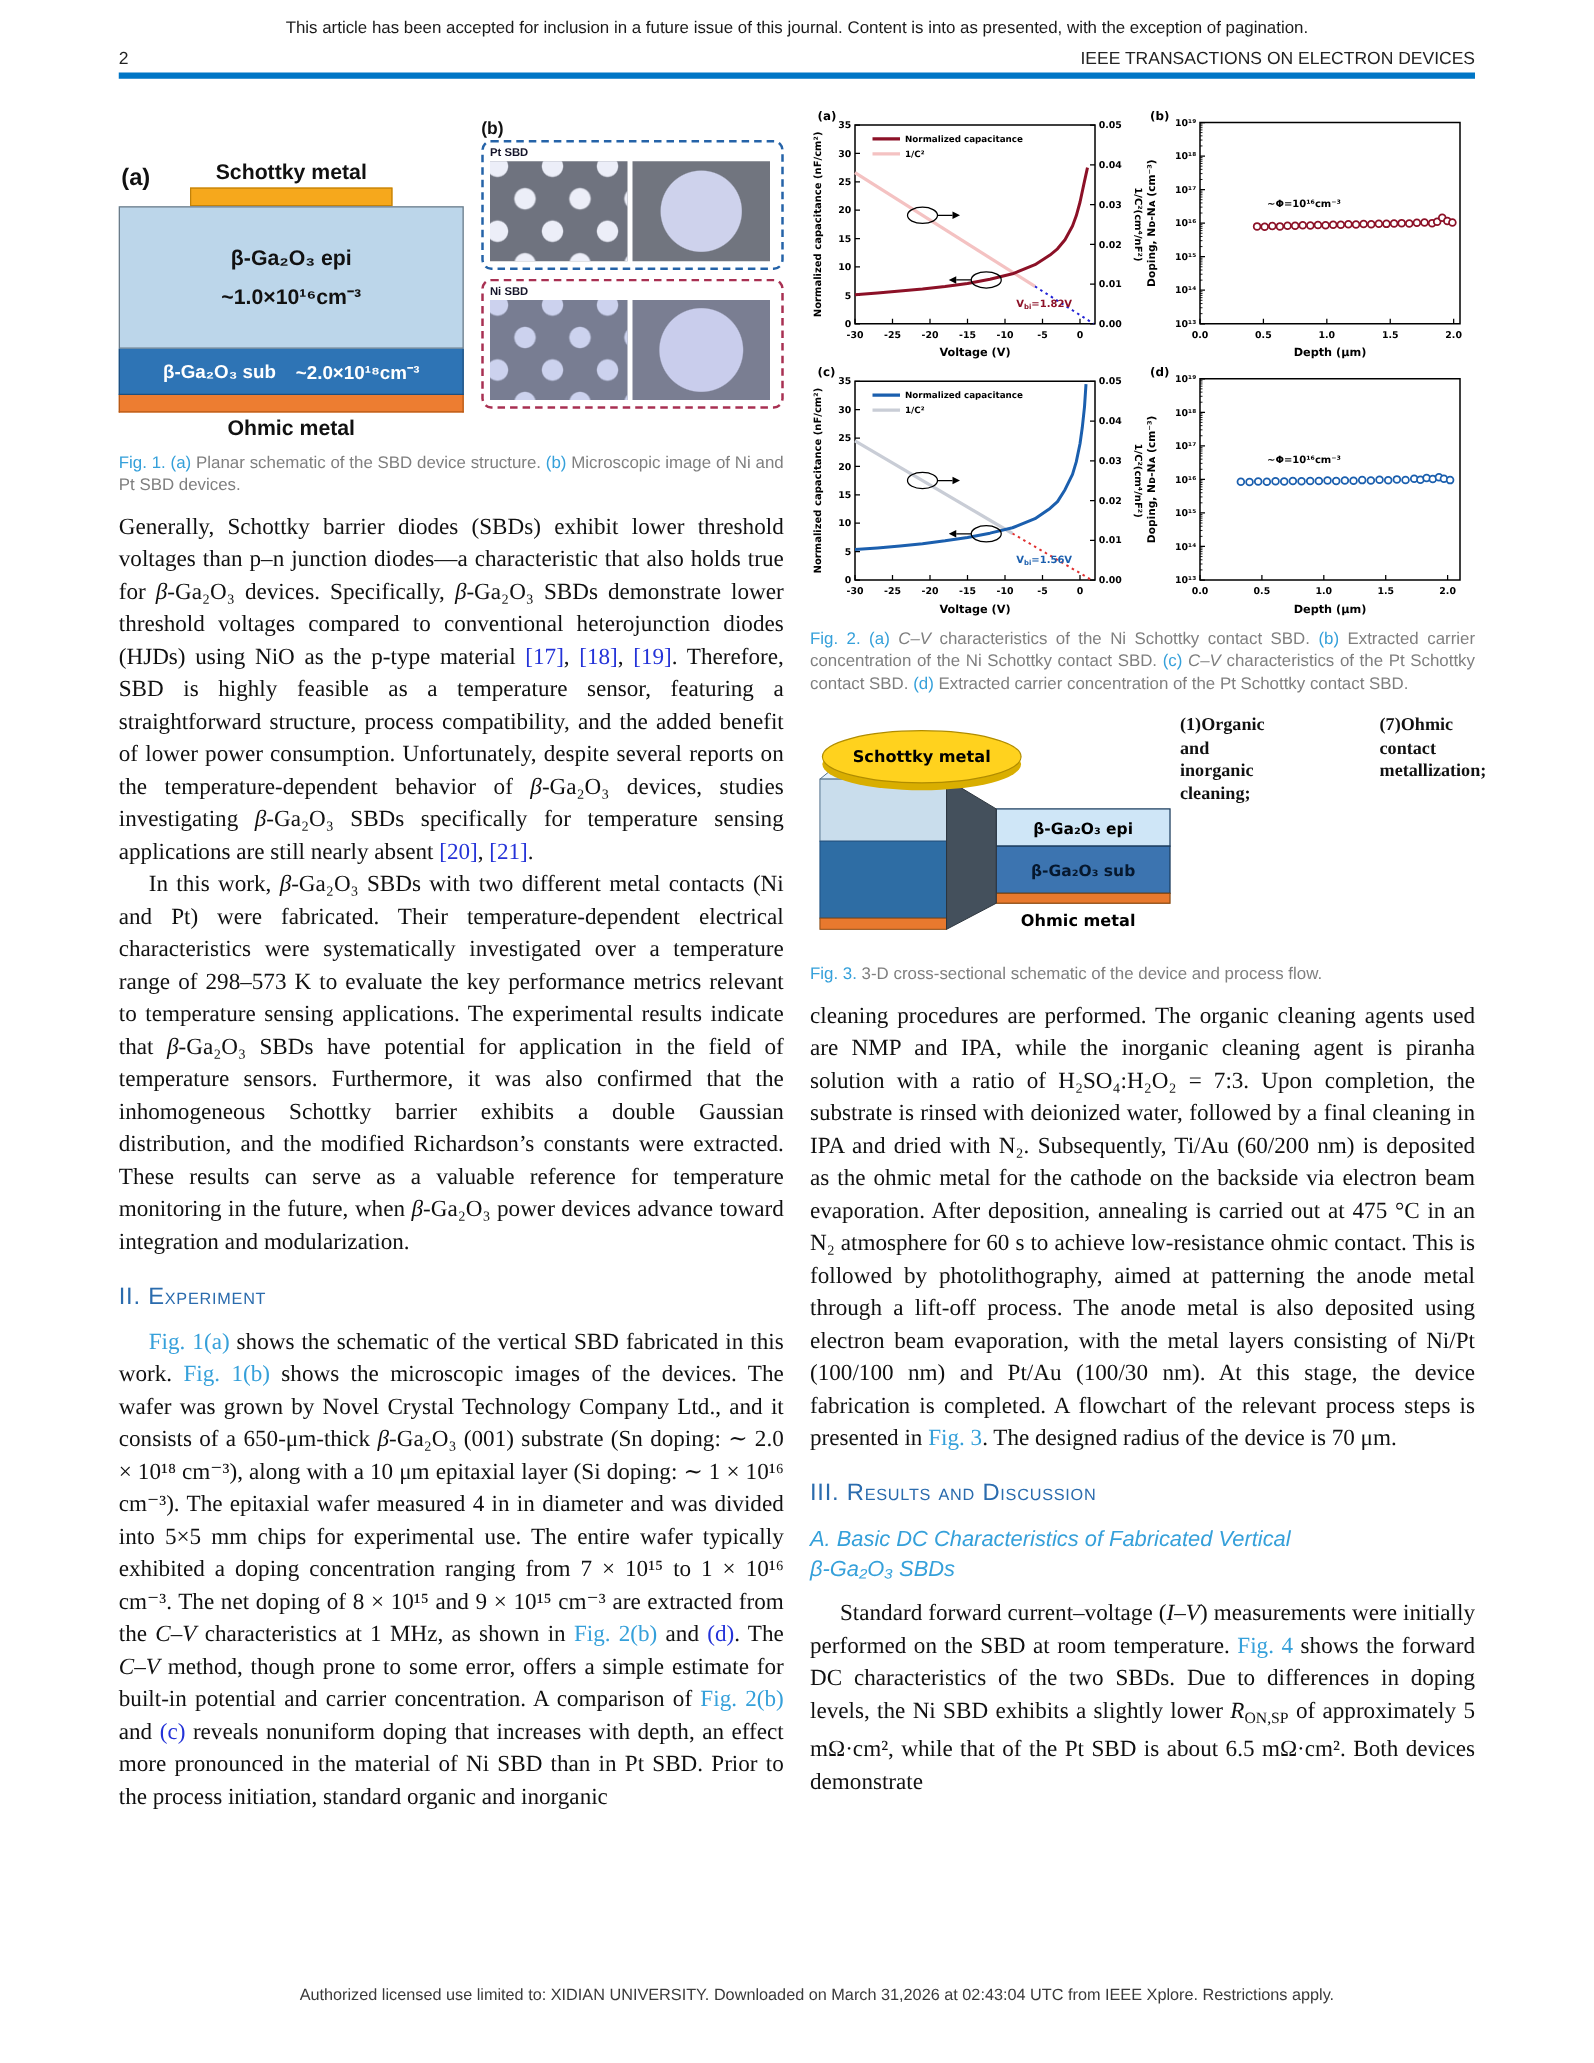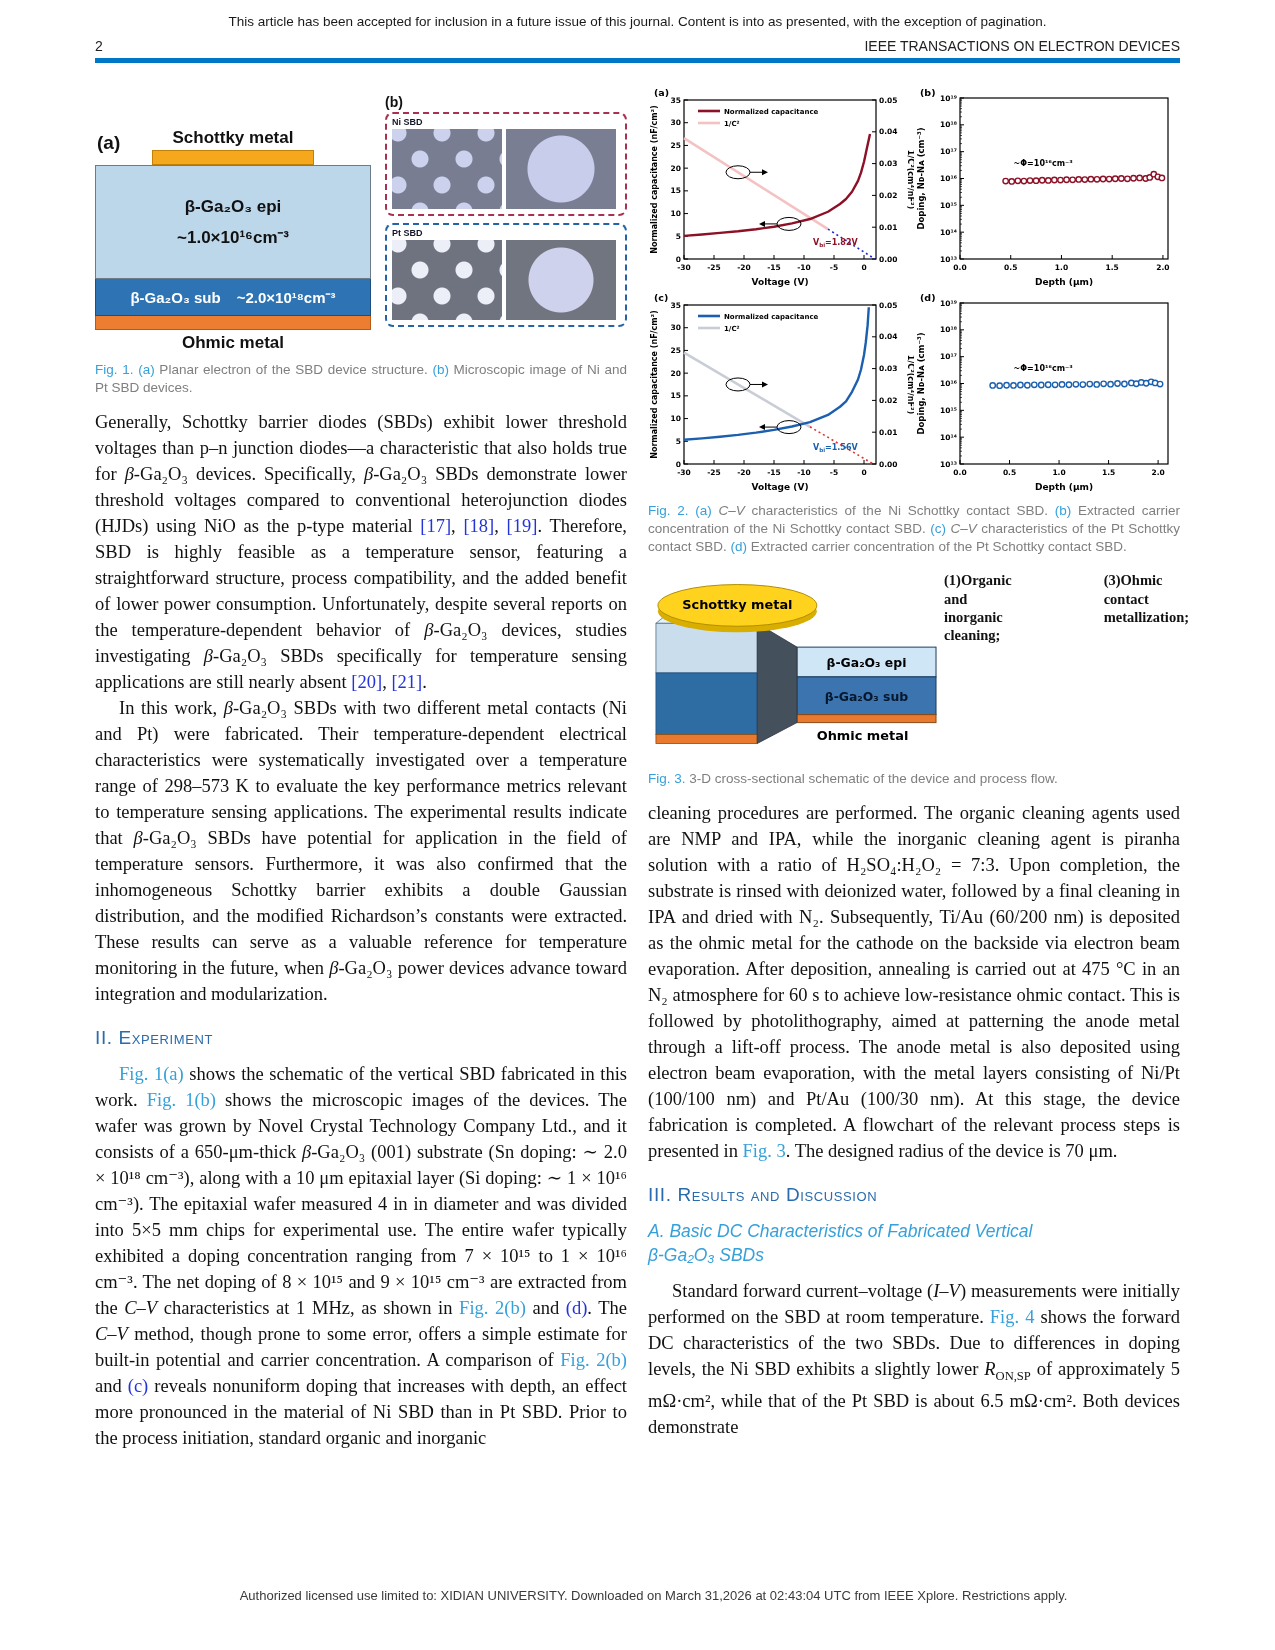--- a/index.html
+++ b/index.html
@@ -93,37 +93,37 @@
       </div>
       <div class="sub-box">
         <span>β-Ga₂O₃ sub</span>
         <span>~2.0×10¹⁸cm⁻³</span>
       </div>
       <div class="ohmic-bar"></div>
       <div class="ohmic-text">Ohmic metal</div>
     </div>
     <div class="fig1b">
       <div class="panel-label">(b)</div>
+      <div class="micro-box pt">
+        <div class="micro-label">Pt SBD</div>
+        <div class="tiles">
+          <div class="tile pt-dots"></div>
+          <div class="tile pt-circle"></div>
+        </div>
+      </div>
       <div class="micro-box ni">
         <div class="micro-label">Ni SBD</div>
         <div class="tiles">
           <div class="tile ni-dots"></div>
           <div class="tile ni-circle"></div>
         </div>
       </div>
-      <div class="micro-box pt">
-        <div class="micro-label">Pt SBD</div>
-        <div class="tiles">
-          <div class="tile pt-dots"></div>
-          <div class="tile pt-circle"></div>
-        </div>
-      </div>
     </div>
   </div>
-  <div class="caption"><span class="seg-fig">Fig. 1.</span><span>   </span><span class="seg-fig">(a)</span><span> Planar electron of the SBD device structure. </span><span class="seg-fig">(b)</span><span> Microscopic image of Ni and Pt SBD devices.</span></div>
+  <div class="caption"><span class="seg-fig">Fig. 1.</span><span>   </span><span class="seg-fig">(a)</span><span> Planar schematic of the SBD device structure. </span><span class="seg-fig">(b)</span><span> Microscopic image of Ni and Pt SBD devices.</span></div>
 
   <p class="body-p"><span>Generally, Schottky barrier diodes (SBDs) exhibit lower threshold voltages than p–n junction diodes—a characteristic that also holds true for </span><span class="seg-i">β</span><span>-Ga₂O₃ devices. Specifically, </span><span class="seg-i">β</span><span>-Ga₂O₃ SBDs demonstrate lower threshold voltages compared to conventional heterojunction diodes (HJDs) using NiO as the p-type material </span><span class="seg-cite">[17]</span><span>, </span><span class="seg-cite">[18]</span><span>, </span><span class="seg-cite">[19]</span><span>. Therefore, SBD is highly feasible as a temperature sensor, featuring a straightforward structure, process compatibility, and the added benefit of lower power consumption. Unfortunately, despite several reports on the temperature-dependent behavior of </span><span class="seg-i">β</span><span>-Ga₂O₃ devices, studies investigating </span><span class="seg-i">β</span><span>-Ga₂O₃ SBDs specifically for temperature sensing applications are still nearly absent </span><span class="seg-cite">[20]</span><span>, </span><span class="seg-cite">[21]</span><span>.</span></p>
   <p class="body-p indent"><span>In this work, </span><span class="seg-i">β</span><span>-Ga₂O₃ SBDs with two different metal contacts (Ni and Pt) were fabricated. Their temperature-dependent electrical characteristics were systematically investigated over a temperature range of 298–573 K to evaluate the key performance metrics relevant to temperature sensing applications. The experimental results indicate that </span><span class="seg-i">β</span><span>-Ga₂O₃ SBDs have potential for application in the field of temperature sensors. Furthermore, it was also confirmed that the inhomogeneous Schottky barrier exhibits a double Gaussian distribution, and the modified Richardson’s constants were extracted. These results can serve as a valuable reference for temperature monitoring in the future, when </span><span class="seg-i">β</span><span>-Ga₂O₃ power devices advance toward integration and modularization.</span></p>
 
   <h2 class="sec-head">II. Experiment</h2>
 
   <p class="body-p indent"><span class="seg-fig">Fig. 1(a)</span><span> shows the schematic of the vertical SBD fabricated in this work. </span><span class="seg-fig">Fig. 1(b)</span><span> shows the microscopic images of the devices. The wafer was grown by Novel Crystal Technology Company Ltd., and it consists of a 650-μm-thick </span><span class="seg-i">β</span><span>-Ga₂O₃ (001) substrate (Sn doping: ∼ 2.0 × 10¹⁸ cm⁻³), along with a 10 μm epitaxial layer (Si doping: ∼ 1 × 10¹⁶ cm⁻³). The epitaxial wafer measured 4 in in diameter and was divided into 5×5 mm chips for experimental use. The entire wafer typically exhibited a doping concentration ranging from 7 × 10¹⁵ to 1 × 10¹⁶ cm⁻³. The net doping of 8 × 10¹⁵ and 9 × 10¹⁵ cm⁻³ are extracted from the </span><span class="seg-i">C–V</span><span> characteristics at 1 MHz, as shown in </span><span class="seg-fig">Fig. 2(b)</span><span> and </span><span class="seg-cite">(d)</span><span>. The </span><span class="seg-i">C–V</span><span> method, though prone to some error, offers a simple estimate for built-in potential and carrier concentration. A comparison of </span><span class="seg-fig">Fig. 2(b)</span><span> and </span><span class="seg-cite">(c)</span><span> reveals nonuniform doping that increases with depth, an effect more pronounced in the material of Ni SBD than in Pt SBD. Prior to the process initiation, standard organic and inorganic</span></p>
 </div>
 
 <div class="col col-right">
@@ -489,21 +489,21 @@
       <text x="90" y="42" text-anchor="middle" font-family="DejaVu Sans,sans-serif" font-size="13" font-weight="bold" fill="#000">Schottky metal</text>
       <text x="220" y="100" text-anchor="middle" font-family="DejaVu Sans,sans-serif" font-size="12.5" font-weight="bold" fill="#000">β-Ga₂O₃ epi</text>
       <text x="220" y="134" text-anchor="middle" font-family="DejaVu Sans,sans-serif" font-size="12.5" font-weight="bold" fill="#06182e">β-Ga₂O₃ sub</text>
       <text x="216" y="174" text-anchor="middle" font-family="DejaVu Sans,sans-serif" font-size="13" font-weight="bold" fill="#000">Ohmic metal</text>
     </svg>
     <div class="flow">
       <div class="flow-step">(1)Organic and inorganic cleaning;</div>
       <svg class="arrow" width="30" height="26" viewBox="0 0 30 26">
         <polygon points="9,0 21,0 21,12 30,12 15,26 0,12 9,12" fill="#8ED04C" stroke="#4e8f27" stroke-width="1"></polygon>
         </svg>
-      <div class="flow-step">(3)Ohmic contact metallization;</div>
+      <div class="flow-step">(7)Ohmic contact metallization;</div>
       <svg class="arrow" width="30" height="26" viewBox="0 0 30 26">
         <polygon points="9,0 21,0 21,12 30,12 15,26 0,12 9,12" fill="#8ED04C" stroke="#4e8f27" stroke-width="1"></polygon>
         </svg>
       <div class="flow-step">(3)475℃, N₂, annealing, 60s;</div>
       <svg class="arrow" width="30" height="26" viewBox="0 0 30 26">
         <polygon points="9,0 21,0 21,12 30,12 15,26 0,12 9,12" fill="#8ED04C" stroke="#4e8f27" stroke-width="1"></polygon>
         </svg>
       <div class="flow-step">(4)Anode Metallization;</div>
     </div>
   </div>

